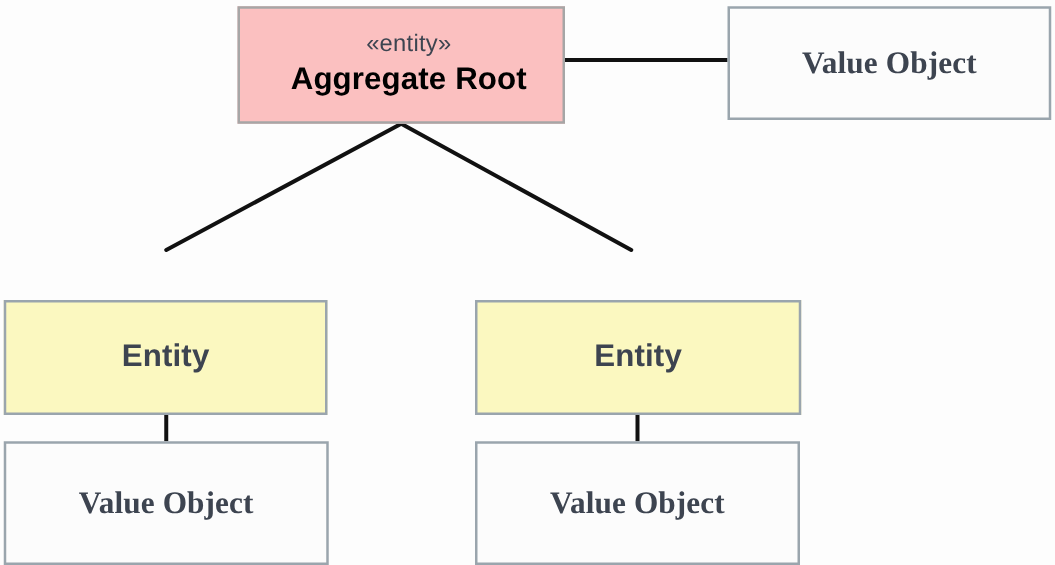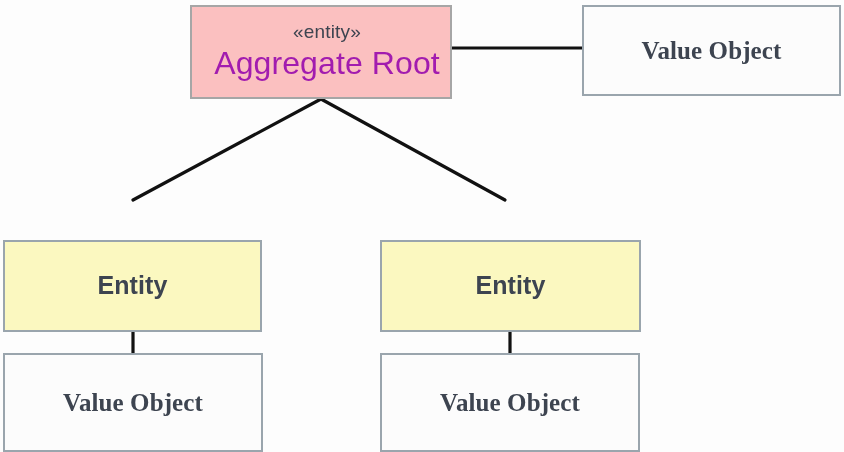--- a/index.html
+++ b/index.html
@@ -51,23 +51,23 @@
     font-family: Liberation Serif, serif;
   }
   .stereotype {
     font-size: 19px;
     font-weight: 400;
     color: #3d4450;
     letter-spacing: 0.2px;
     margin-bottom: 2px;
   }
   .node-title {
-    font-size: 32px;
-    font-weight: 400;
-    color: #a21caf;
+    font-size: 25px;
+    font-weight: 700;
+    color: #000000;
     letter-spacing: 0.1px;
   }
   .node-title.plain {
     font-weight: 700;
     font-size: 25px;
     color: #3d4450;
   }
   
   #node-aggregate-root { left: 190px; top: 5px;   width: 262px; height: 94px; }
   #node-value-object-top-right { left: 582px; top: 5px;  width: 259px; height: 91px; }

